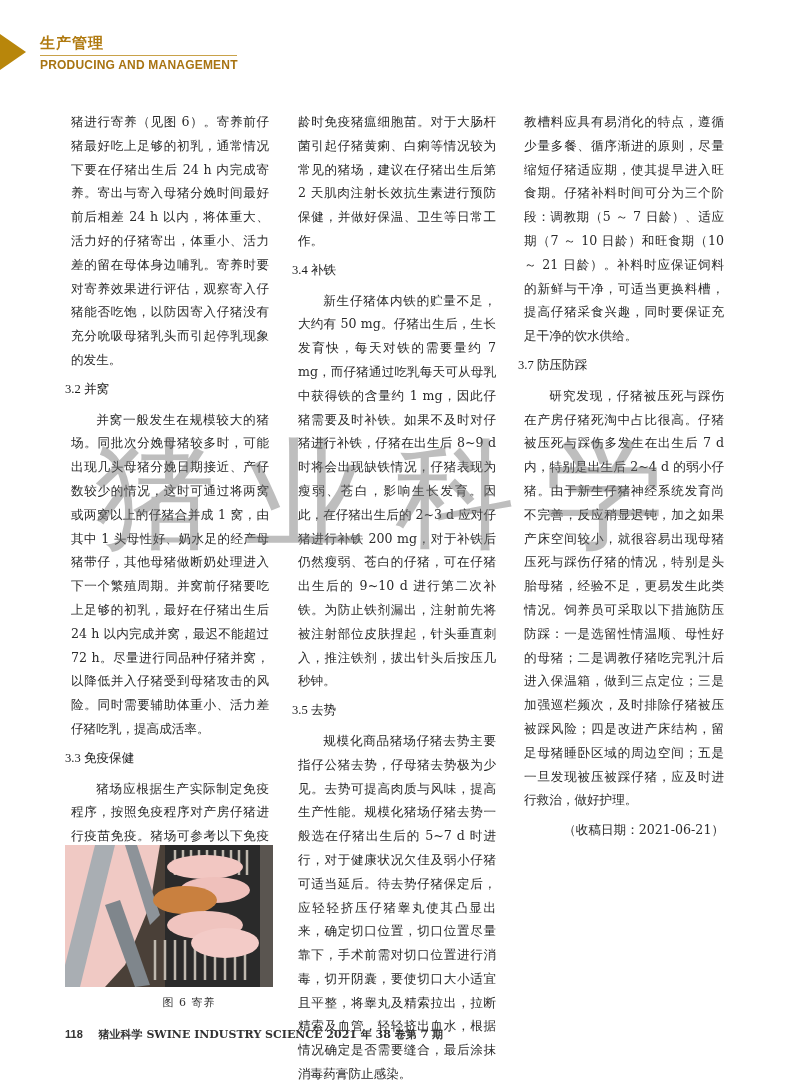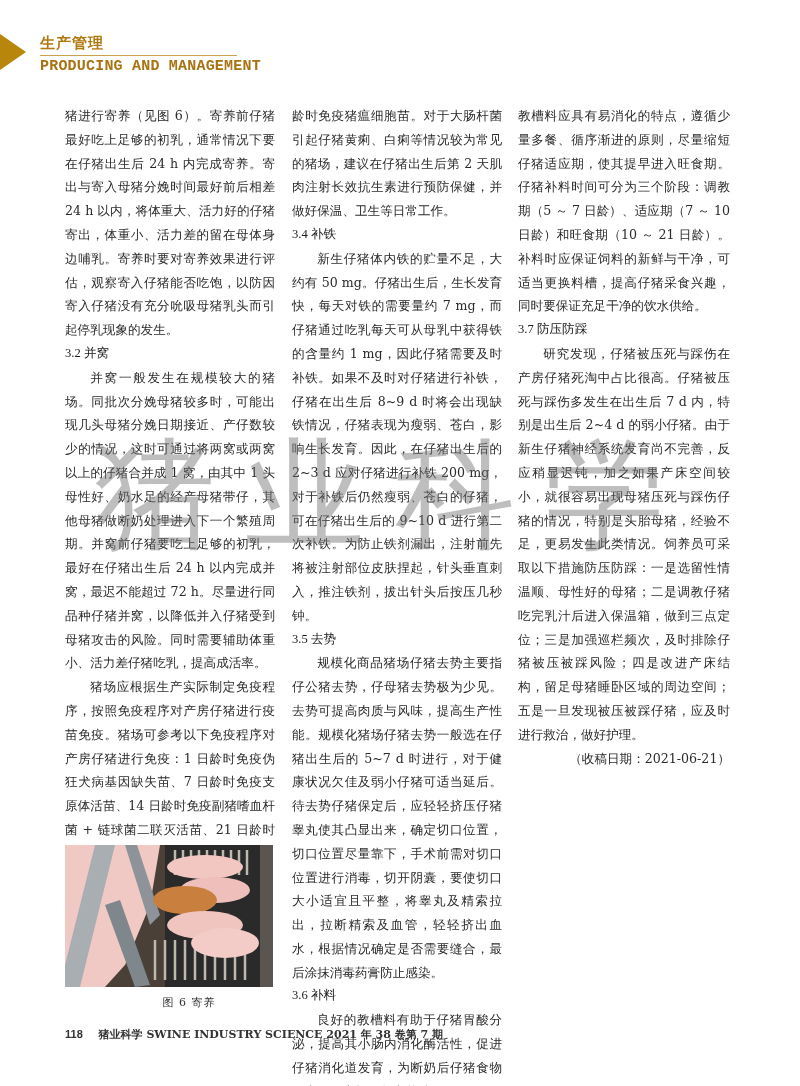--- a/index.html
+++ b/index.html
@@ -5,28 +5,28 @@
   * { margin: 0; padding: 0; box-sizing: border-box; }
   html, body { width: 800px; height: 1086px; background: #ffffff; overflow: hidden; }
   body { position: relative; font-family: "DejaVu Serif", "Liberation Serif", serif; color: #2a2a2a; }
 
   .header { position: absolute; left: 0; top: 34px; width: 240px; height: 40px; padding-left: 13px; }
   .header .triangle { position: absolute; left: 0; top: 0; width: 0; height: 0;
     border-top: 18px solid transparent; border-bottom: 18px solid transparent; border-left: 26px solid #b8860b; }
   .header .title-cn { position: absolute; left: 40px; top: 0; font-family: "DejaVu Sans", sans-serif;
     font-weight: bold; font-size: 15px; color: #b07a10; letter-spacing: 1px; }
   .header .rule { position: absolute; left: 40px; top: 21px; width: 197px; height: 1px; background: #c9a24a; }
-  .header .title-en { position: absolute; left: 40px; top: 24px; font-family: Liberation Mono, monospace;
-    font-weight: bold; font-size: 15px; color: #a87412; letter-spacing: 0.2px; white-space: nowrap; }
+  .header .title-en { position: absolute; left: 40px; top: 24px; font-family: Liberation Sans, sans-serif;
+    font-weight: bold; font-size: 12px; color: #a87412; letter-spacing: 0.2px; white-space: nowrap; }
 
   .col { position: absolute; top: 104px; font-size: 12.6px; line-height: 23.8px; text-align: justify; }
   .col-1 { left: 65px; width: 210px; }
   .col-2 { left: 292px; width: 210px; }
   .col-3 { left: 518px; width: 212px; }
-  .col p { margin: 0; }
+  .col p { margin: 6px; }
   .col p.indent { text-indent: 2em; }
   .col h3 { font-family: Liberation Serif, serif; font-weight: normal; font-size: 12.6px; line-height: 23.8px; color: #1a1a1a; }
   .col .receipt { text-align: right; }
 
   .figure { position: absolute; left: 65px; top: 845px; width: 248px; }
   .photo { width: 208px; height: 142px; position: relative; overflow: hidden; background: #6b5a4a; }
   .caption { text-align: center; font-size: 11px; margin-top: 8px; color: #333; letter-spacing: 1px; }
 
   .footer { position: absolute; left: 65px; top: 1027px; font-size: 11px; color: #333; white-space: nowrap; font-weight: bold; }
   .footer .page { font-family: "Liberation Sans", sans-serif; margin-right: 12px; }
@@ -44,20 +44,21 @@
   <div class="triangle"></div>
   <div class="title-cn">生产管理</div>
   <div class="rule"></div>
   <div class="title-en">PRODUCING AND MANAGEMENT</div>
 </div>
 
 <div class="col col-1">
   <p>猪进行寄养（见图 6）。寄养前仔猪最好吃上足够的初乳，通常情况下要在仔猪出生后 24 h 内完成寄养。寄出与寄入母猪分娩时间最好前后相差 24 h 以内，将体重大、活力好的仔猪寄出，体重小、活力差的留在母体身边哺乳。寄养时要对寄养效果进行评估，观察寄入仔猪能否吃饱，以防因寄入仔猪没有充分吮吸母猪乳头而引起停乳现象的发生。</p>
   <h3>3.2 并窝</h3>
   <p class="indent">并窝一般发生在规模较大的猪场。同批次分娩母猪较多时，可能出现几头母猪分娩日期接近、产仔数较少的情况，这时可通过将两窝或两窝以上的仔猪合并成 1 窝，由其中 1 头母性好、奶水足的经产母猪带仔，其他母猪做断奶处理进入下一个繁殖周期。并窝前仔猪要吃上足够的初乳，最好在仔猪出生后 24 h 以内完成并窝，最迟不能超过 72 h。尽量进行同品种仔猪并窝，以降低并入仔猪受到母猪攻击的风险。同时需要辅助体重小、活力差仔猪吃乳，提高成活率。</p>
+  <h3>3.3 免疫保健</h3>
   <p class="indent">猪场应根据生产实际制定免疫程序，按照免疫程序对产房仔猪进行疫苗免疫。猪场可参考以下免疫程序对产房仔猪进行免疫：1 日龄时免疫伪狂犬病基因缺失苗、7 日龄时免疫支原体活苗、14 日龄时免疫副猪嗜血杆菌 + 链球菌二联灭活苗、21 日龄时免疫圆环病毒病灭活苗、28 日</p>
 </div>
 
 <div class="figure">
   <div class="photo">
     <svg width="208" height="142" viewBox="0 0 208 142" xmlns="http://www.w3.org/2000/svg">
       <rect width="208" height="142" fill="#4a4038"></rect>
       <g fill="#2a2a2a">
         <rect x="100" y="0" width="108" height="142"></rect>
       </g>

